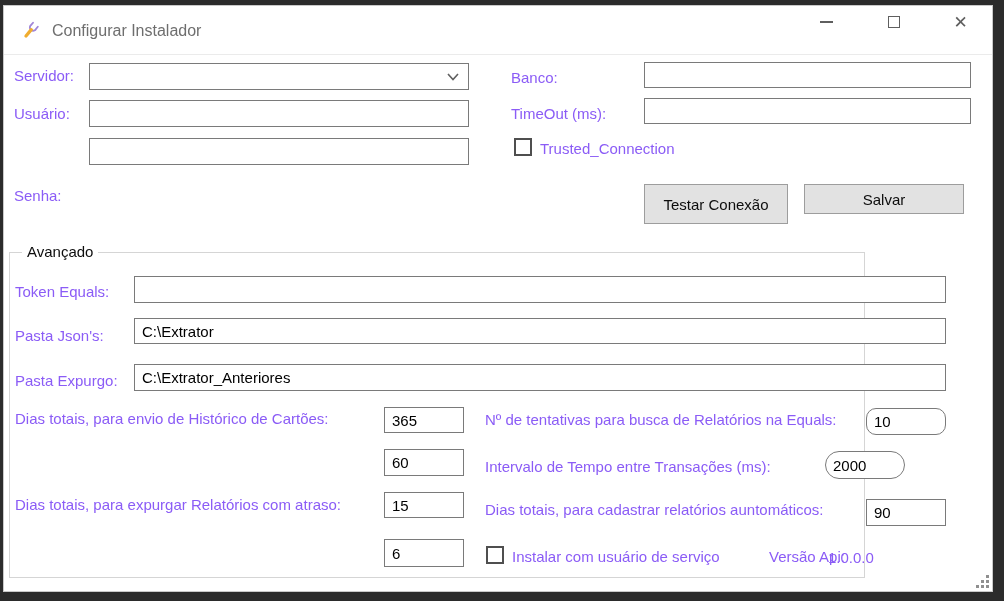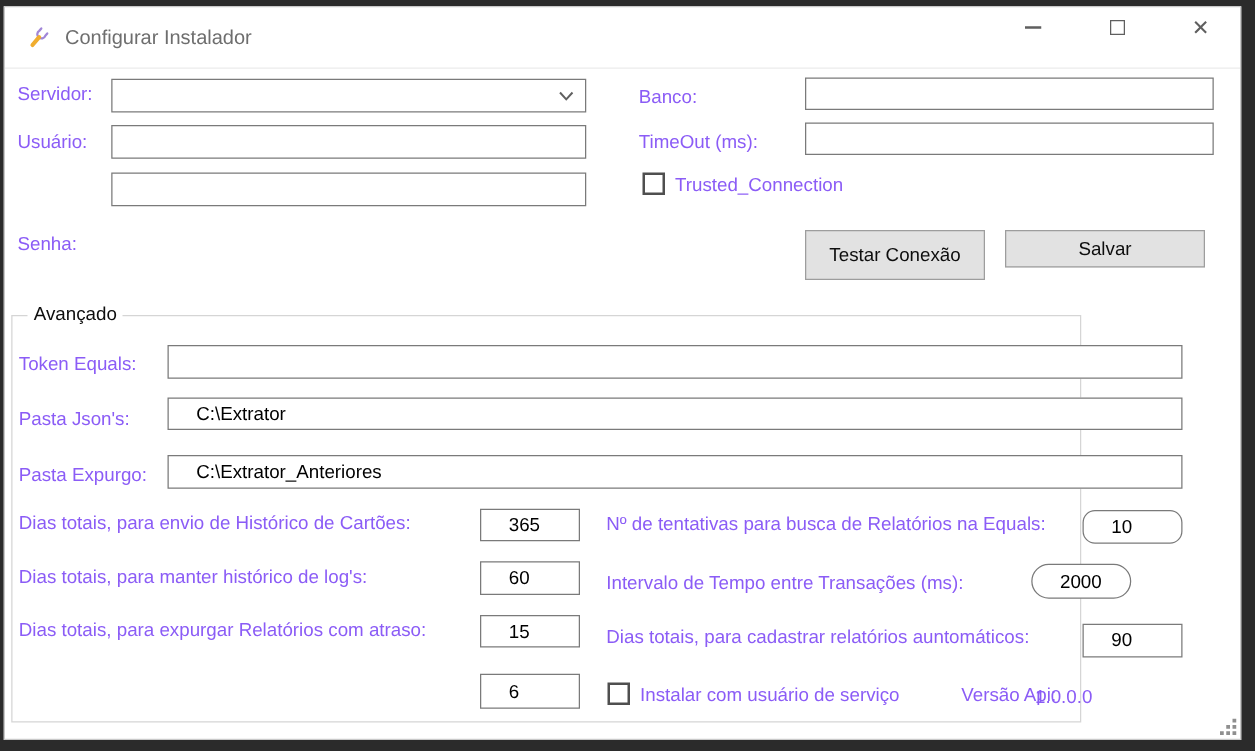--- a/index.html
+++ b/index.html
@@ -25,21 +25,21 @@
   }
   .glyph-min { width: 13px; height: 2px; background: #5f5f5f; }
   .glyph-max { width: 12px; height: 12px; border: 1px solid #5f5f5f; background: transparent; }
   .glyph-close { font-size: 17px; color: #5f5f5f; line-height: 1; }
   .lbl {
     position: absolute; font-size: 15px; color: #8b5cf6; white-space: nowrap;
   }
   .tb {
     position: absolute; border: 1px solid #7a7a7a; background: #fff;
     font-family: "Liberation Sans", sans-serif; font-size: 15px; color: #000;
-    padding: 0 22px; outline: none;
+    padding: 0 7px; outline: none;
   }
   .combo {
     position: absolute; border: 1px solid #7a7a7a; background: #fff; cursor: default;
   }
   .combo svg { position: absolute; right: 9px; top: 50%; margin-top: -4px; }
   .btn {
     position: absolute; background: #e2e2e2; border: 1px solid #9d9d9d;
     font-family: "Liberation Sans", sans-serif; font-size: 15px; color: #0d0d0d;
     display: flex; align-items: center; justify-content: center; cursor: default;
   }
@@ -116,21 +116,20 @@
 
     <span class="lbl" style="left:11px;top:321px;">Pasta Json's:</span>
     <input class="tb" style="left: 130px; top: 312px; width: 812px; height: 26px;" value="C:\Extrator">
 
     <span class="lbl" style="left:11px;top:366px;">Pasta Expurgo:</span>
     <input class="tb" style="left: 130px; top: 358px; width: 812px; height: 27px;" value="C:\Extrator_Anteriores">
 
     <span class="lbl" style="left:11px;top:404px;">Dias totais, para envio de Histórico de Cartões:</span>
     <input class="tb" style="left: 380px; top: 401px; width: 80px; height: 26px;" value="365">
 
-    <span class="lbl" style="left:11px;top:447px;">Dias totais, para manter histórico de log's:</span>
     <input class="tb" style="left: 380px; top: 443px; width: 80px; height: 27px;" value="60">
 
     <span class="lbl" style="left:11px;top:490px;">Dias totais, para expurgar Relatórios com atraso:</span>
     <input class="tb" style="left: 380px; top: 486px; width: 80px; height: 26px;" value="15">
 
     <input class="tb" style="left: 380px; top: 533px; width: 80px; height: 28px;" value="6">
 
     <span class="lbl" style="left:481px;top:405px;">Nº de tentativas para busca de Relatórios na Equals:</span>
     <input class="tb" style="left: 862px; top: 402px; width: 80px; height: 27px; border-radius: 10px;" value="10">
 

